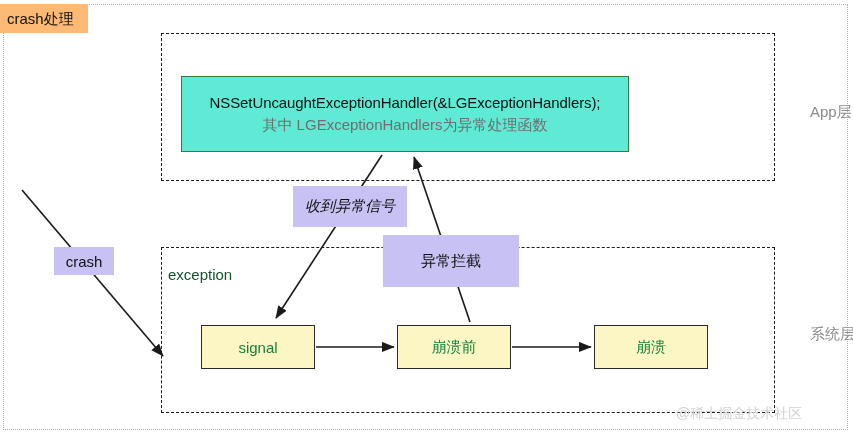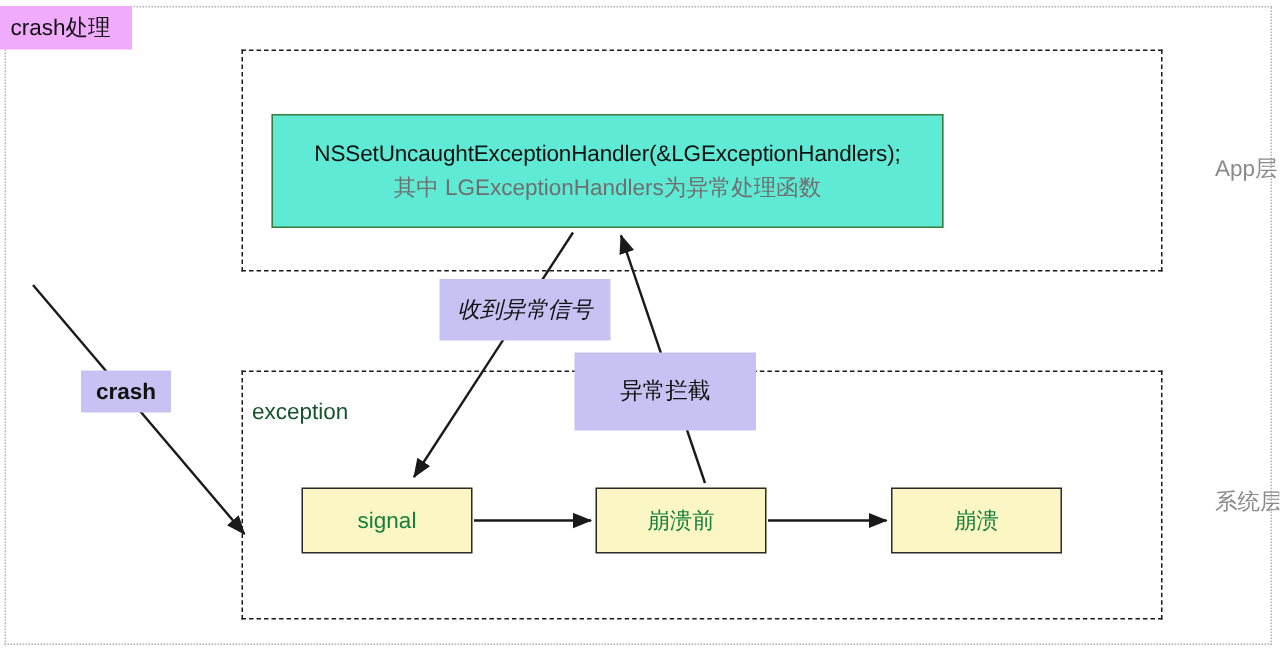--- a/index.html
+++ b/index.html
@@ -28,21 +28,21 @@
     border: 1px dotted #b0b0b0;
     box-sizing: border-box;
   }
   
   .title-chip {
     position: absolute;
     left: 0px;
     top: 4px;
     width: 88px;
     height: 29px;
-    background: #f0abfc;
+    background: #fdba74;
     color: #111111;
     font-size: 15px;
     line-height: 29px;
     padding-left: 7px;
     box-sizing: border-box;
     white-space: nowrap;
   }
   
   .layer-box {
     position: absolute;
@@ -112,22 +112,22 @@
     font-size: 15px;
     text-align: center;
     box-sizing: border-box;
     white-space: nowrap;
     display: flex;
     flex-direction: column;
     align-items: center;
     justify-content: center;
   }
   .chip-purple.signal-note { left: 293px; top: 186px; width: 114px; height: 41px; font-style: italic; }
-  .chip-purple.handler-note{ left: 383px; top: 235px; width: 121px; height: 52px; line-height: 1.35; align-items: center; }
-  .chip-purple.crash-note  { left: 54px;  top: 247px; width: 60px;  height: 28px; font-weight: bold; }
+  .chip-purple.handler-note{ left: 383px; top: 235px; width: 136px; height: 52px; line-height: 1.35; align-items: center; }
+  .chip-purple.crash-note  { left: 54px;  top: 247px; width: 60px;  height: 28px; }
   
   #arrows {
     position: absolute;
     left: 0; top: 0;
     width: 853px; height: 434px;
     pointer-events: none;
   }
   
   .watermark {
     position: absolute;
@@ -183,14 +183,15 @@
   <div class="node yellow crashed">崩溃</div>
 
   <div class="chip-purple crash-note">crash</div>
 
   <div class="chip-purple signal-note">收到异常信号</div>
 
   <div class="chip-purple handler-note">
     <span>异常拦截</span>
   </div>
 
+  <div class="watermark">@稀土掘金技术社区</div>
 
 </div>
 
 </body></html>

